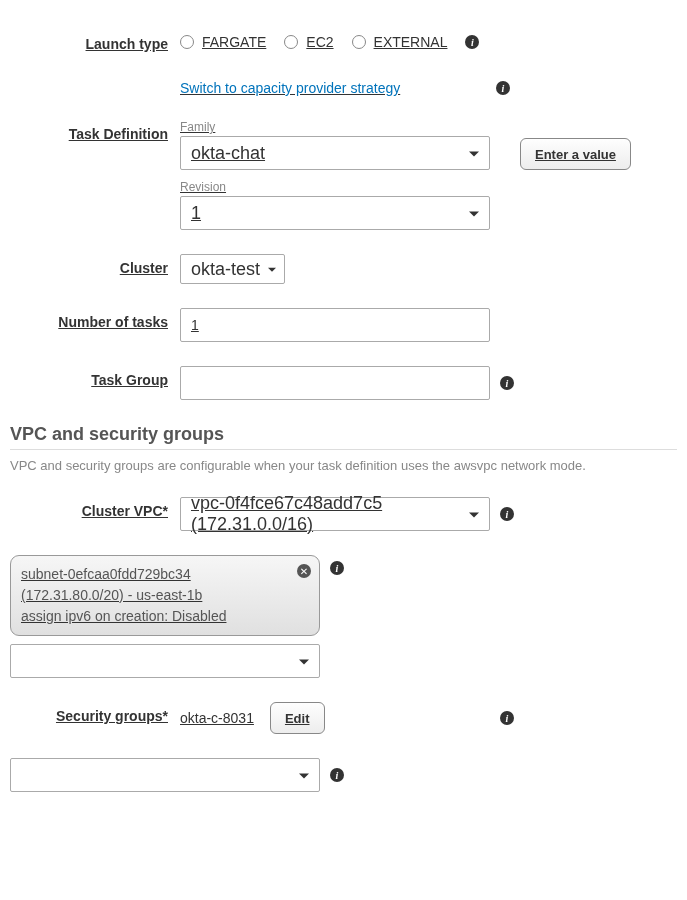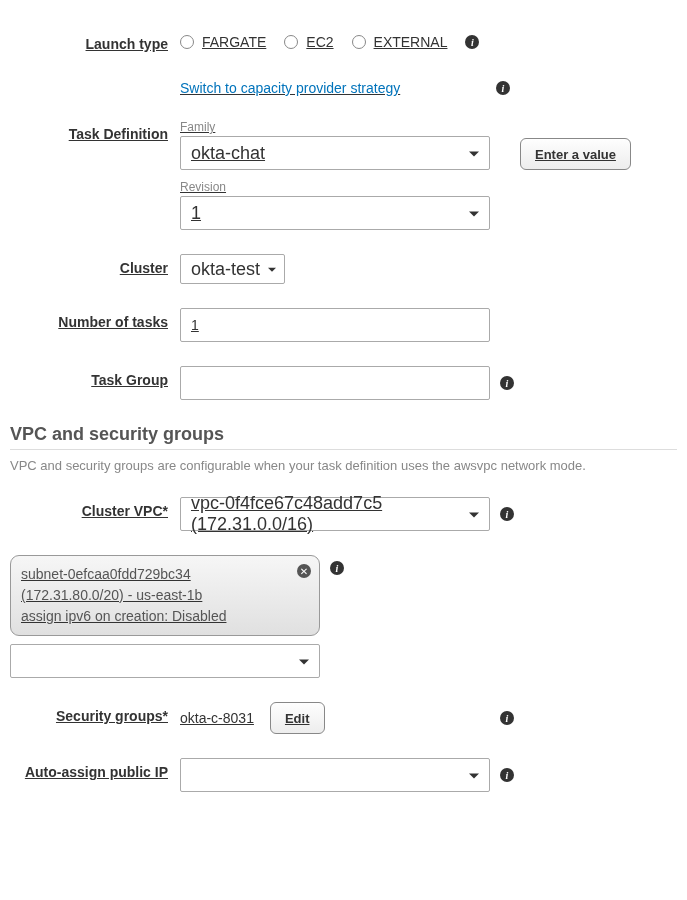--- a/index.html
+++ b/index.html
@@ -351,21 +351,20 @@
       <div class="sg-row">
         <span class="sg-value">okta-c-8031</span>
         <button class="button">Edit</button>
       </div>
       <span class="info-icon info-wrap-right">i</span>
     </div>
   </div>
 </div>
 
 <div class="form-row">
-  <div class="form-label">Auto-assign public IP</div>
   <div class="form-content">
     <div class="row-with-info">
       <div class="dropdown">
         <span></span>
       </div>
       <span class="info-icon">i</span>
     </div>
   </div>
 </div>
 

